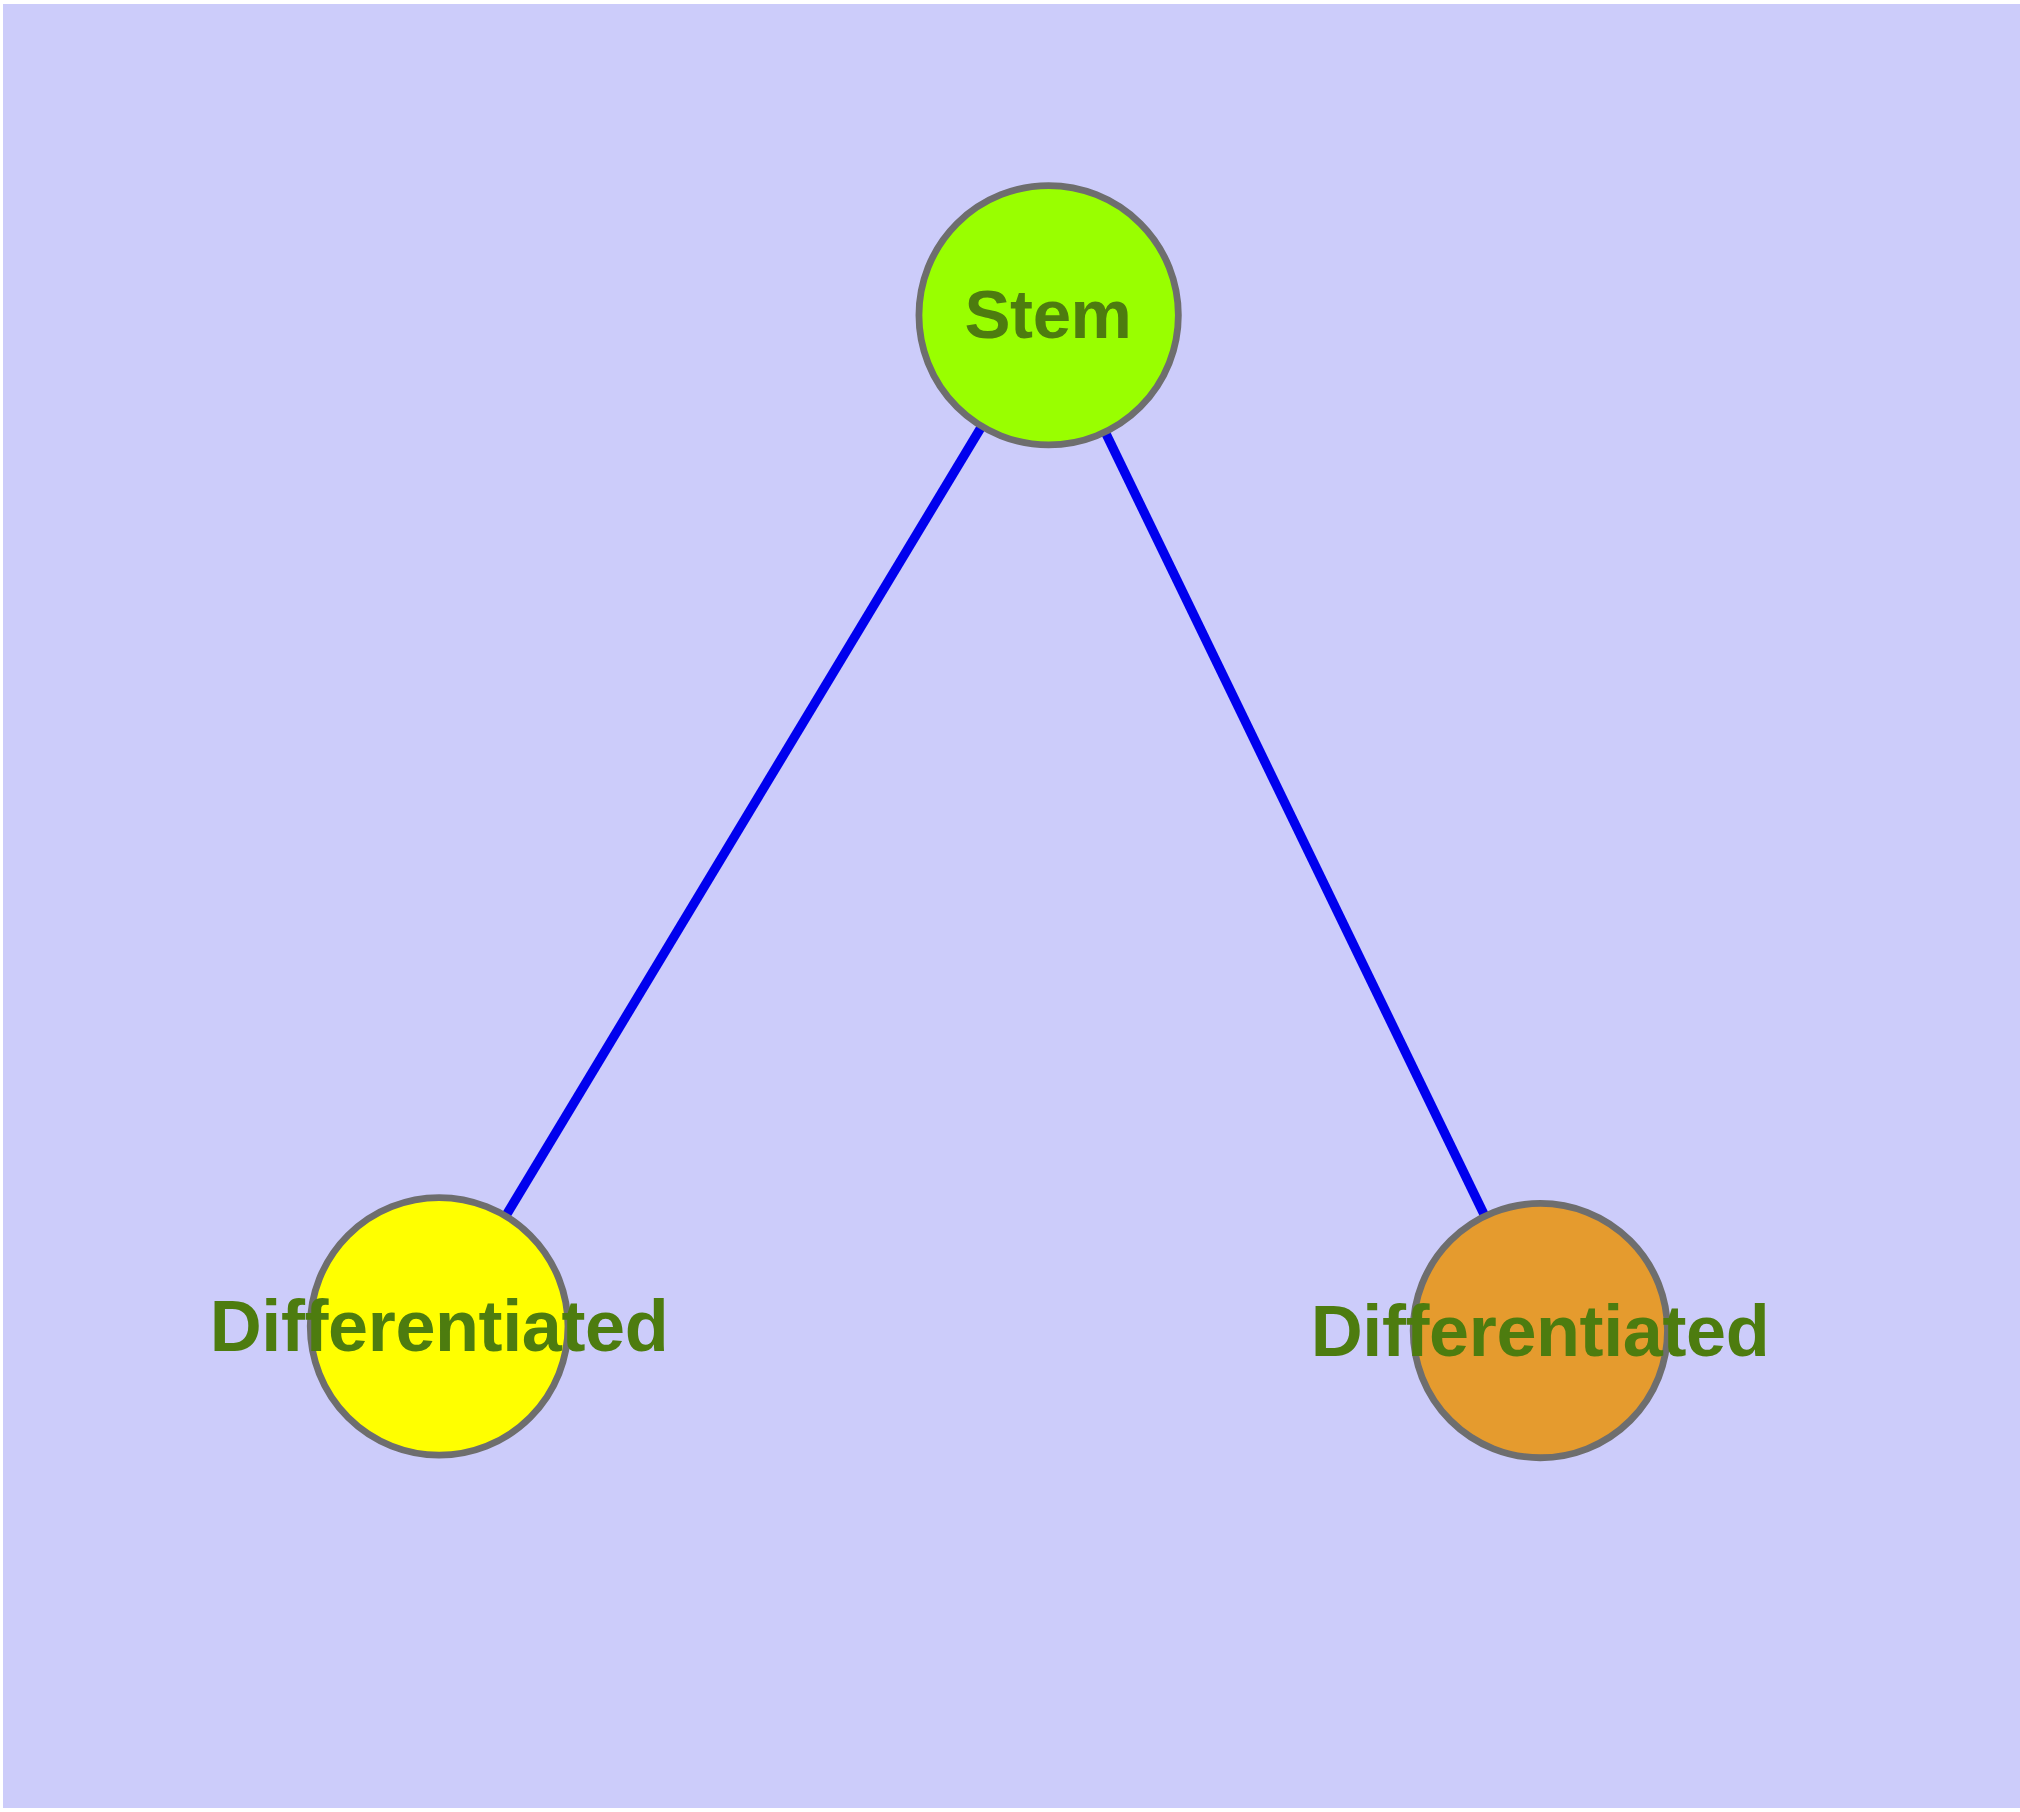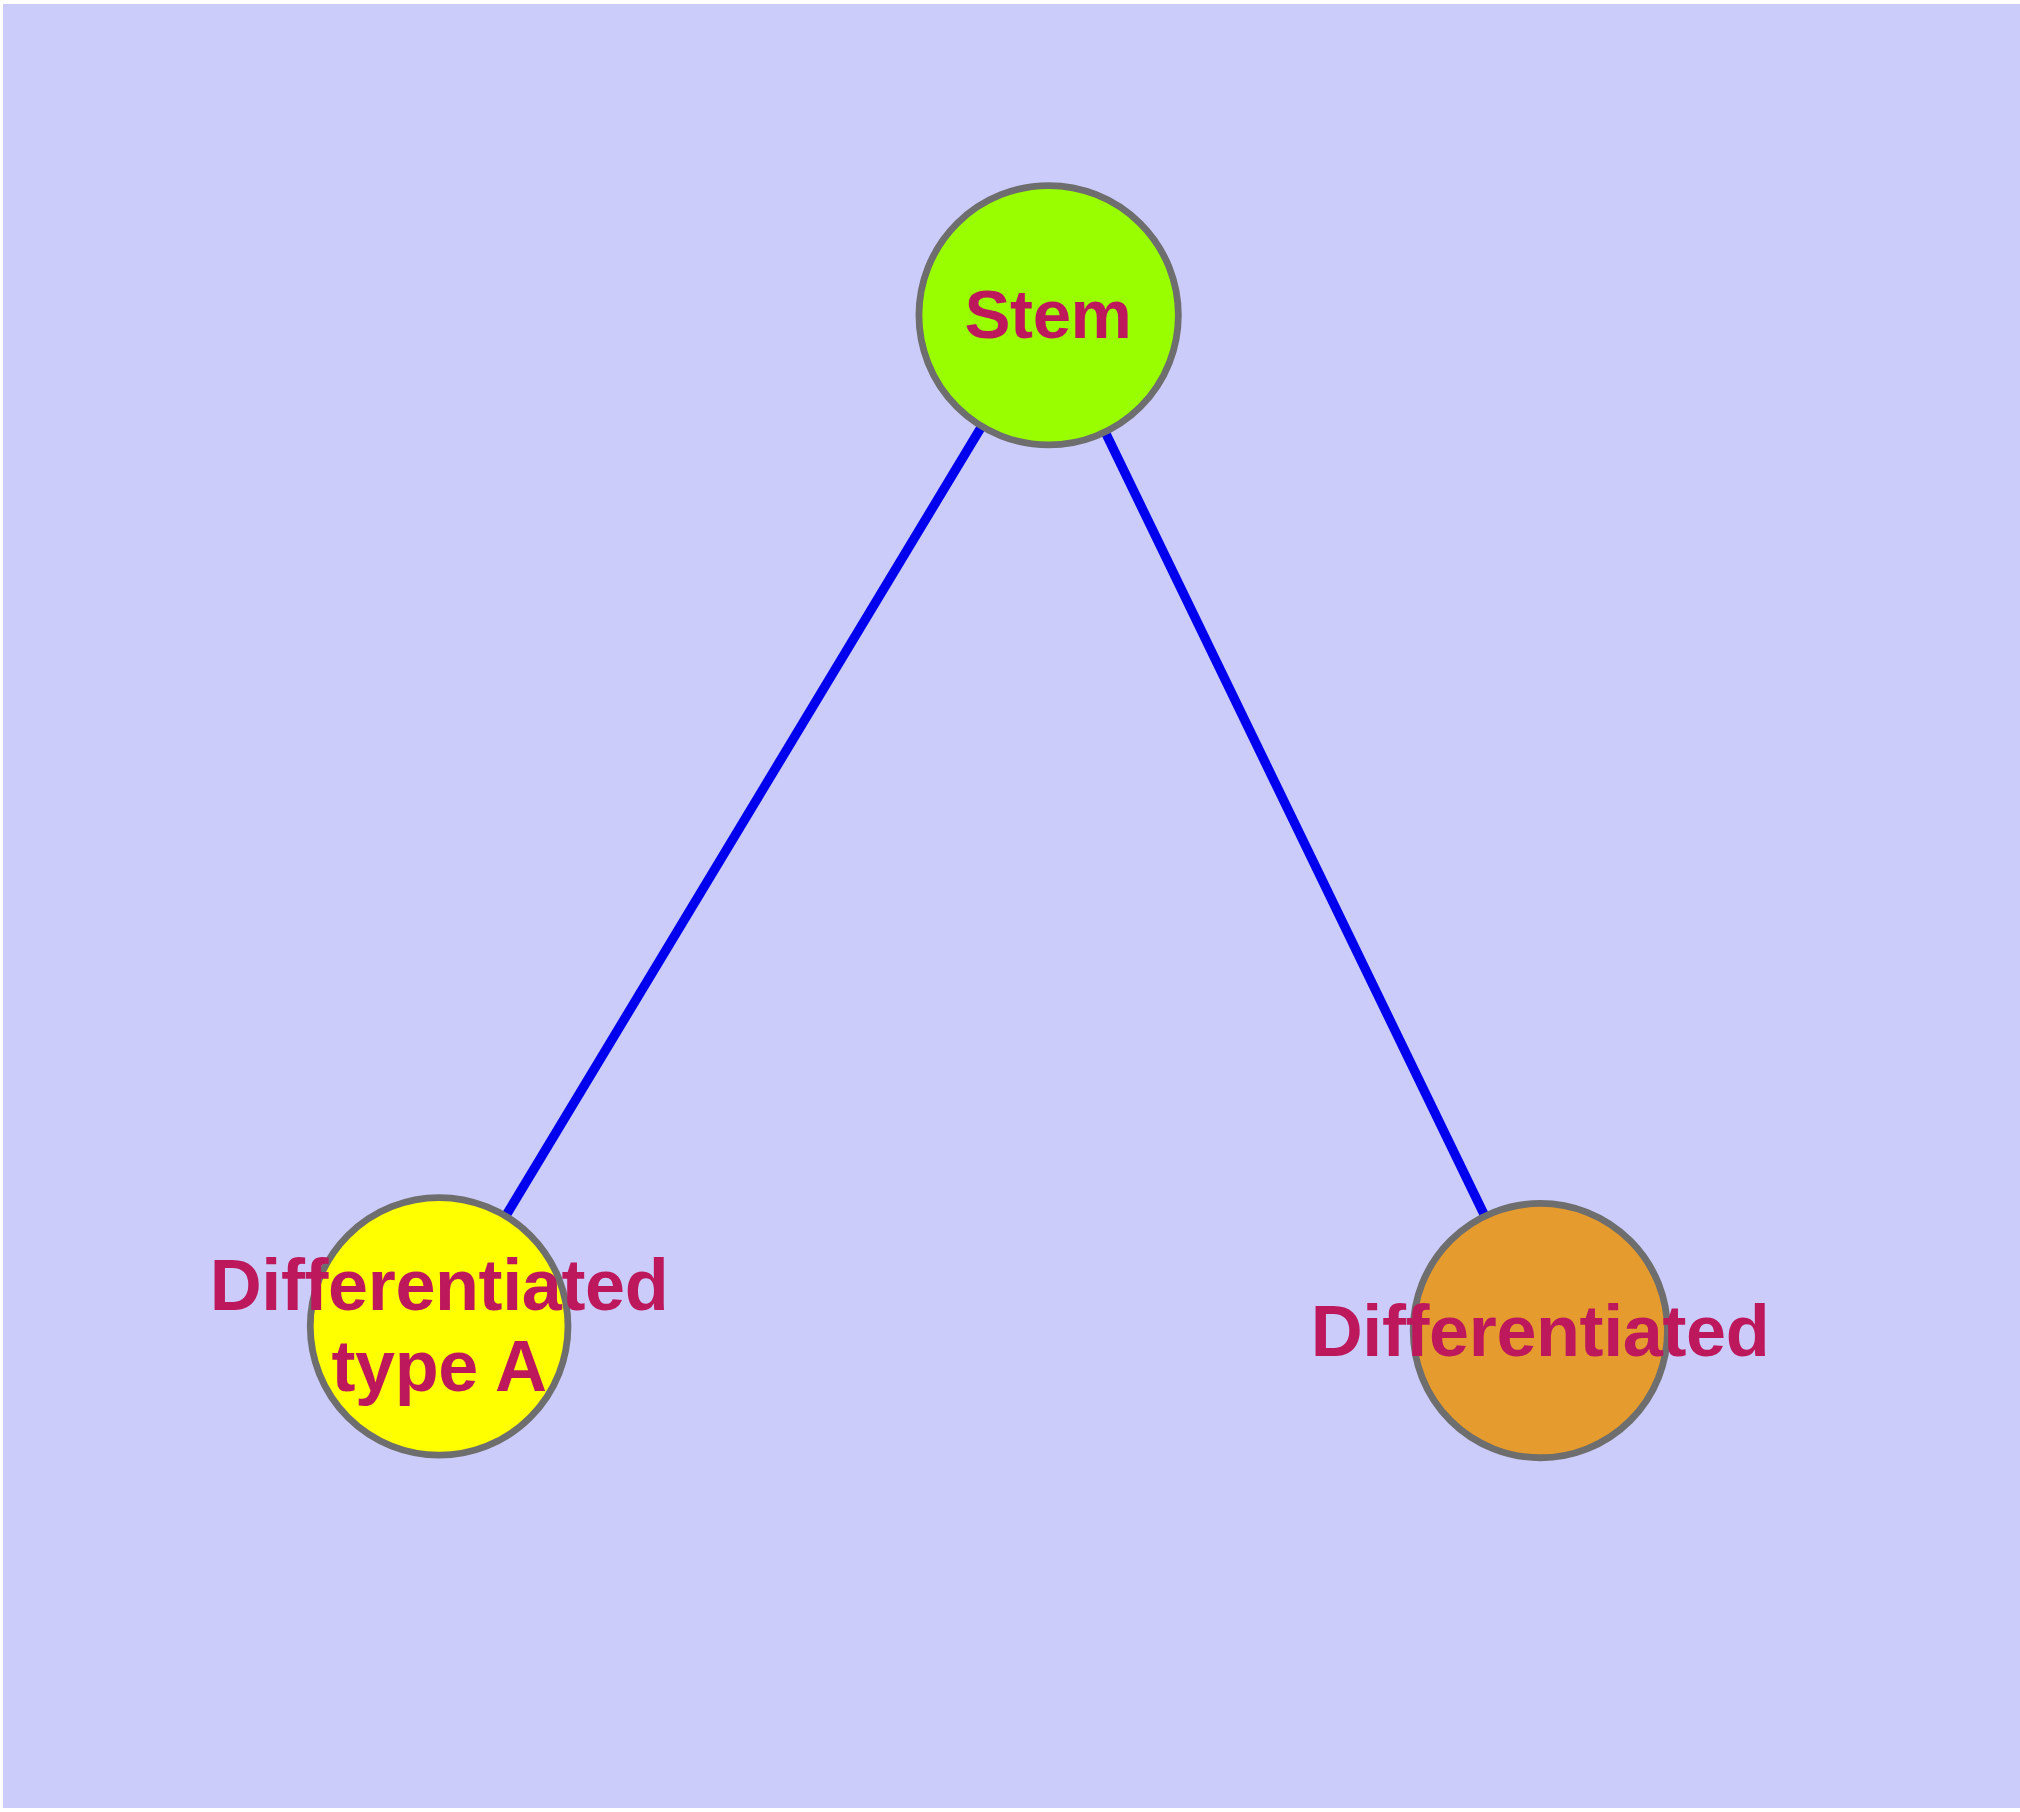--- a/index.html
+++ b/index.html
@@ -36,21 +36,21 @@
     stroke-width: 11;
     stroke-linecap: butt;
     fill: none;
   }
   .node-circle {
     stroke: #6e6e6e;
     stroke-width: 8;
   }
   .node-label {
     position: absolute;
-    color: #be185d;
+    color: #4d7c0f;
     font-weight: bold;
     text-align: center;
     white-space: nowrap;
     line-height: 1.12;
     letter-spacing: -0.4px;
     pointer-events: none;
     transform: translate(-50%, -50%);
   }
   .label-stem   { font-size: 69px; }
   .label-typea  { font-size: 72px; }
@@ -73,20 +73,19 @@
         <circle cx="1817" cy="1570" r="150" fill="#e59b2e" class="node-circle" stroke="#6e6e6e"></circle>
       </g>
   </svg>
 
   <div id="labels-layer">
       <div class="node-label label-stem" style="left: 1048px; top: 315px;">
         <div>Stem</div>
       </div>
       <div class="node-label label-typea" style="left: 439px; top: 1326px;">
         <div>Differentiated</div>
-        <div>type A</div>
       </div>
       <div class="node-label label-typeb" style="left: 1540px; top: 1331px;">
         <div>Differentiated</div>
       </div>
     </div>
 </div>
 
 
 </body></html>

